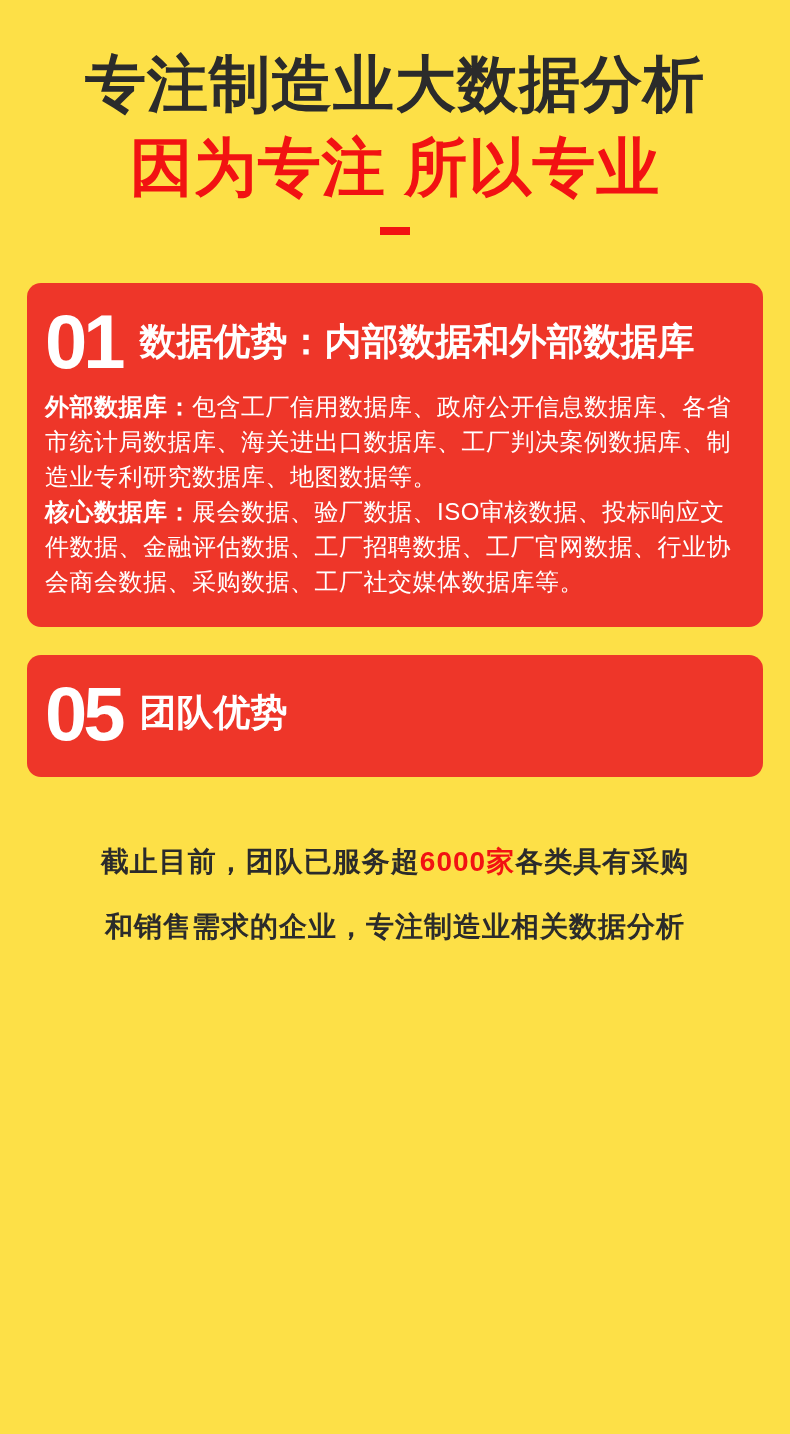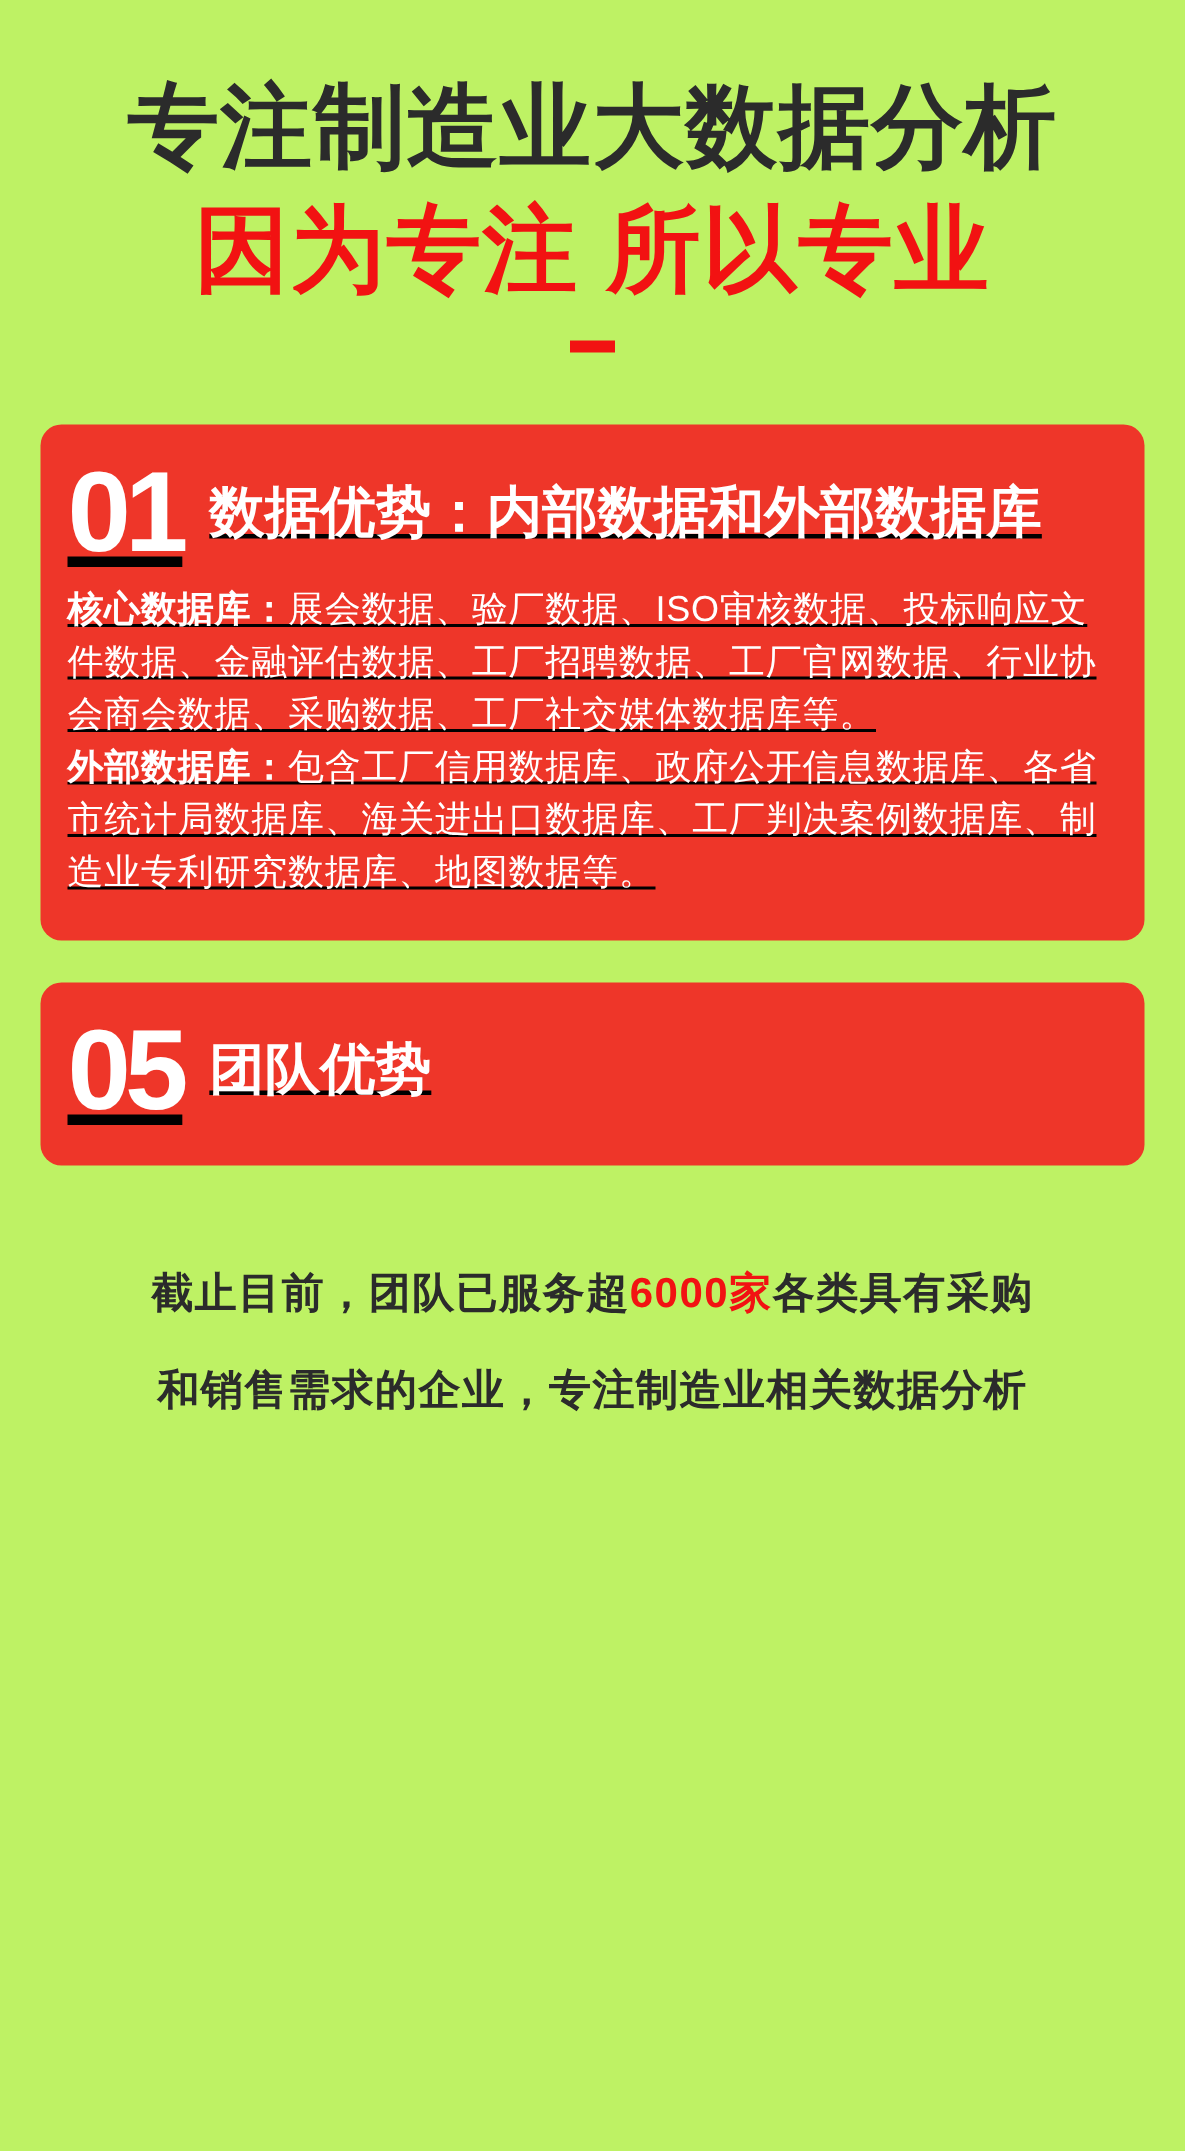--- a/index.html
+++ b/index.html
@@ -4,21 +4,21 @@
 <style>
   * { box-sizing: border-box; }
   html, body { margin: 0; padding: 0; background: #ffffff; }
   body { font-family: "Liberation Sans", sans-serif; }
 
   .page {
     position: relative;
     width: 790px;
     height: 1434px;
     margin: 0 auto;
-    background: #bef264;
+    background: #fde047;
     overflow: hidden;
   }
 
   
   .hdr { text-align: center; padding-top: 50px; }
   .hdr-title {
     margin: 0;
     font-size: 61px;
     line-height: 1.12;
     font-weight: 900;
@@ -34,21 +34,21 @@
     letter-spacing: 1px;
   }
   .hdr-dash {
     width: 30px;
     height: 8px;
     background: #f21212;
     margin: 24px auto 0 auto;
   }
 
   
-  .cards { padding: 48px 27px 12px 27px; text-decoration: underline; }
+  .cards { padding: 48px 27px 12px 27px; }
   .card {
     background: #ee3629;
     border-radius: 14px;
     padding: 24px 18px 28px 18px;
     color: #ffffff;
   }
   .card + .card { margin-top: 28px; }
   .card-head {
     display: flex;
     align-items: center;
@@ -104,22 +104,22 @@
     <div class="hdr-dash"></div>
   </header>
 
   <main class="cards">
 
     <section class="card">
       <div class="card-head">
         <span class="card-number">01</span>
         <h3 class="card-heading">数据优势：内部数据和外部数据库</h3>
       </div>
+      <p class="card-body"><strong class="para-label">外部数据库：</strong><span>包含工厂信用数据库、政府公开信息数据库、各省市统计局数据库、海关进出口数据库、工厂判决案例数据库、制造业专利研究数据库、地图数据等。</span></p>
       <p class="card-body"><strong class="para-label">核心数据库：</strong><span>展会数据、验厂数据、ISO审核数据、投标响应文件数据、金融评估数据、工厂招聘数据、工厂官网数据、行业协会商会数据、采购数据、工厂社交媒体数据库等。</span></p>
-      <p class="card-body"><strong class="para-label">外部数据库：</strong><span>包含工厂信用数据库、政府公开信息数据库、各省市统计局数据库、海关进出口数据库、工厂判决案例数据库、制造业专利研究数据库、地图数据等。</span></p>
     </section>
 
     <section class="card">
       <div class="card-head">
         <span class="card-number">05</span>
         <h3 class="card-heading">团队优势</h3>
       </div>
     </section>
 
 

